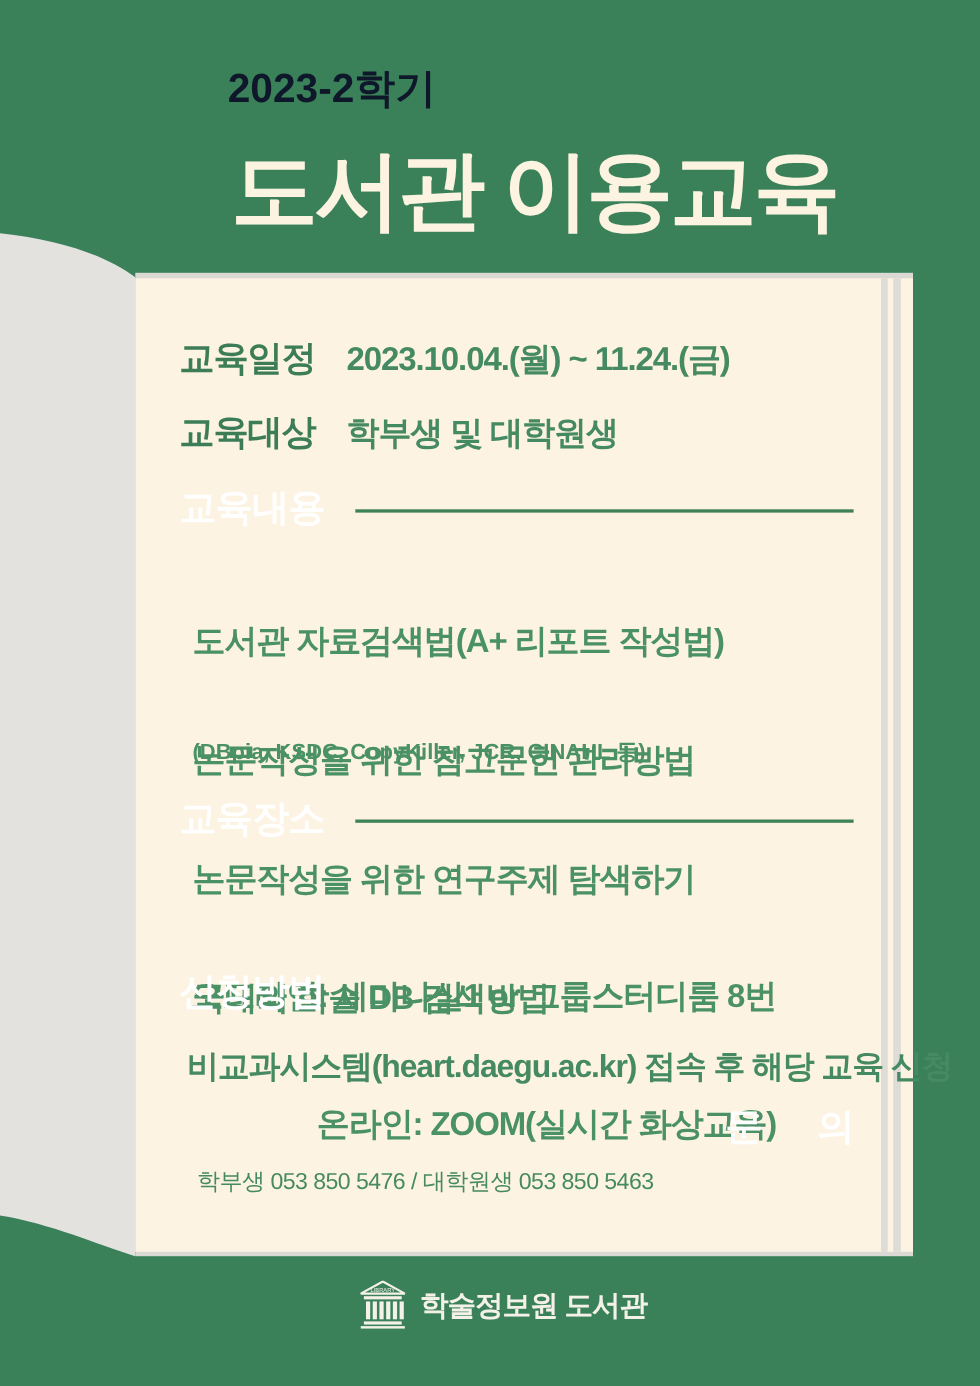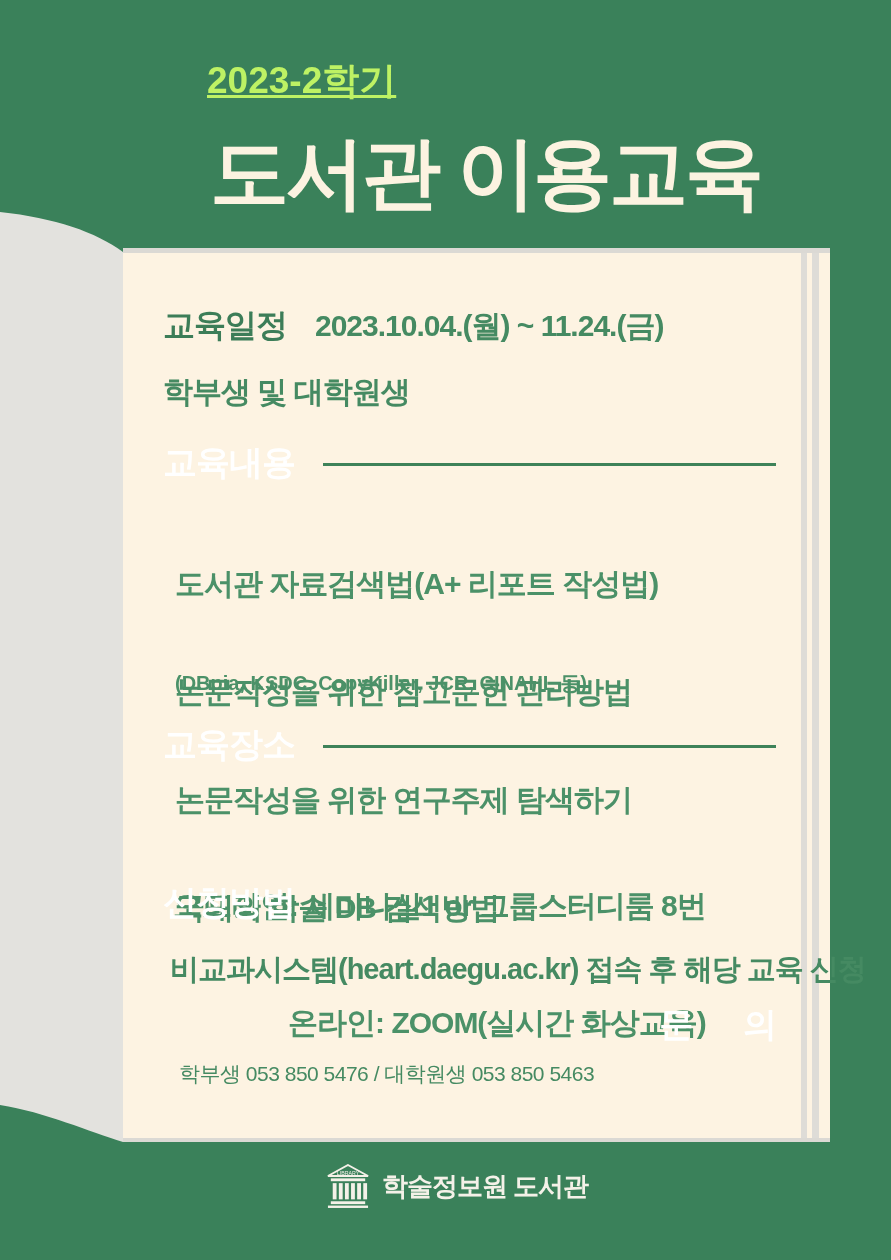--- a/index.html
+++ b/index.html
@@ -9,22 +9,22 @@
     font-family:"Liberation Sans", sans-serif;
     position:relative; overflow:hidden;
   }
   .poster { position:absolute; inset:0; width:891px; height:1260px; }
 
   .book-backdrop { position:absolute; left:0; top:0; }
 
   
   .semester {
     position:absolute; left:207px; top:60px;
-    font-size:37px; font-weight:800; color:#bef264;
-    letter-spacing:0px; line-height:1.15; white-space:pre;text-decoration:underline;
+    font-size:37px; font-weight:800; color:#0f172a;
+    letter-spacing:0px; line-height:1.15; white-space:pre;
   }
   .main-title {
     position:absolute; left:210px; top:130px;
     font-size:79px; font-weight:800; color:#fcf3e1;
     letter-spacing:-3px; line-height:1.1; white-space:pre;
   }
 
   
   .page-content {
     position:absolute; left:123px; top:252px; width:741px; height:890px;
@@ -116,20 +116,21 @@
   <div class="main-title">도서관 이용교육</div>
 
   <div class="page-content">
 
     <div class="info-row row-schedule">
       <span class="info-label">교육일정</span>
       <span class="info-value">2023.10.04.(월) ~ 11.24.(금)</span>
     </div>
 
     <div class="info-row row-audience">
+      <span class="info-label">교육대상</span>
       <span class="info-value">학부생 및 대학원생</span>
     </div>
 
     <div class="section-head head-content">
       <span class="section-title">교육내용</span>
       <span class="section-line"></span>
     </div>
     <div class="content-items">
       <div>도서관 자료검색법(A+ 리포트 작성법)</div>
       <div>논문작성을 위한 참고문헌 관리방법</div>

